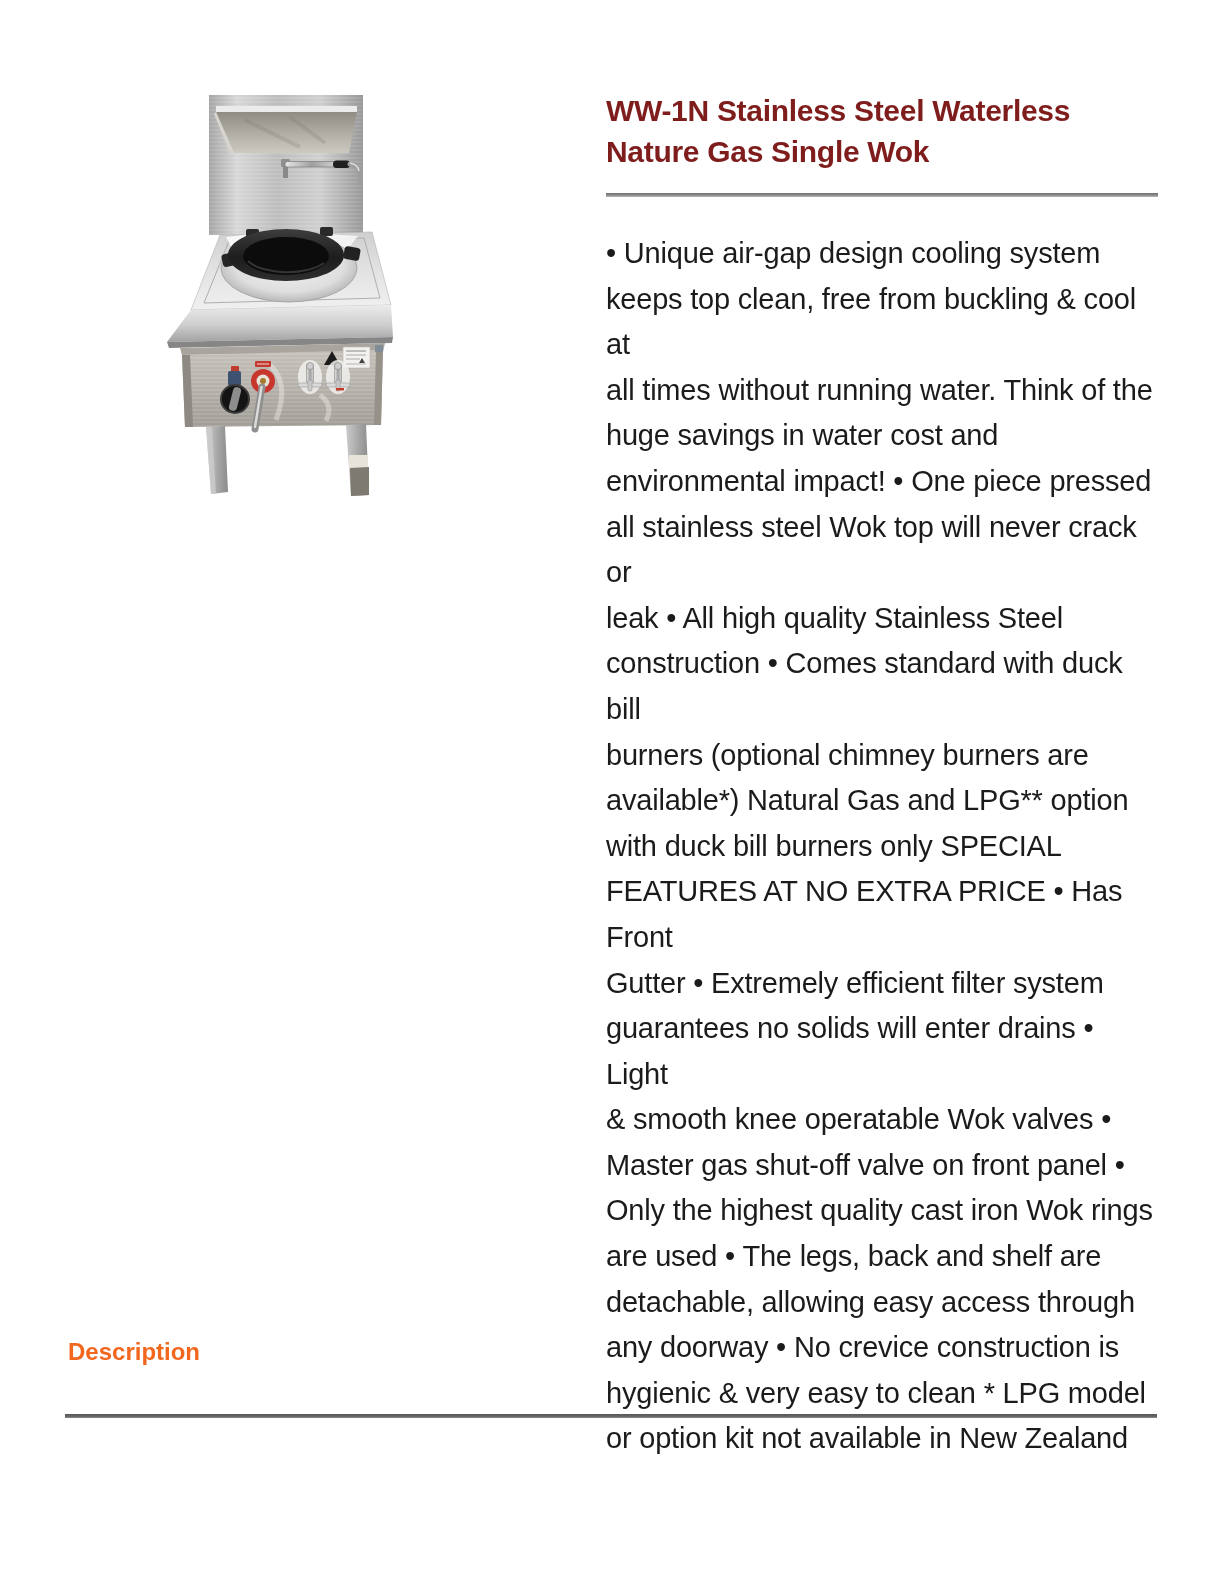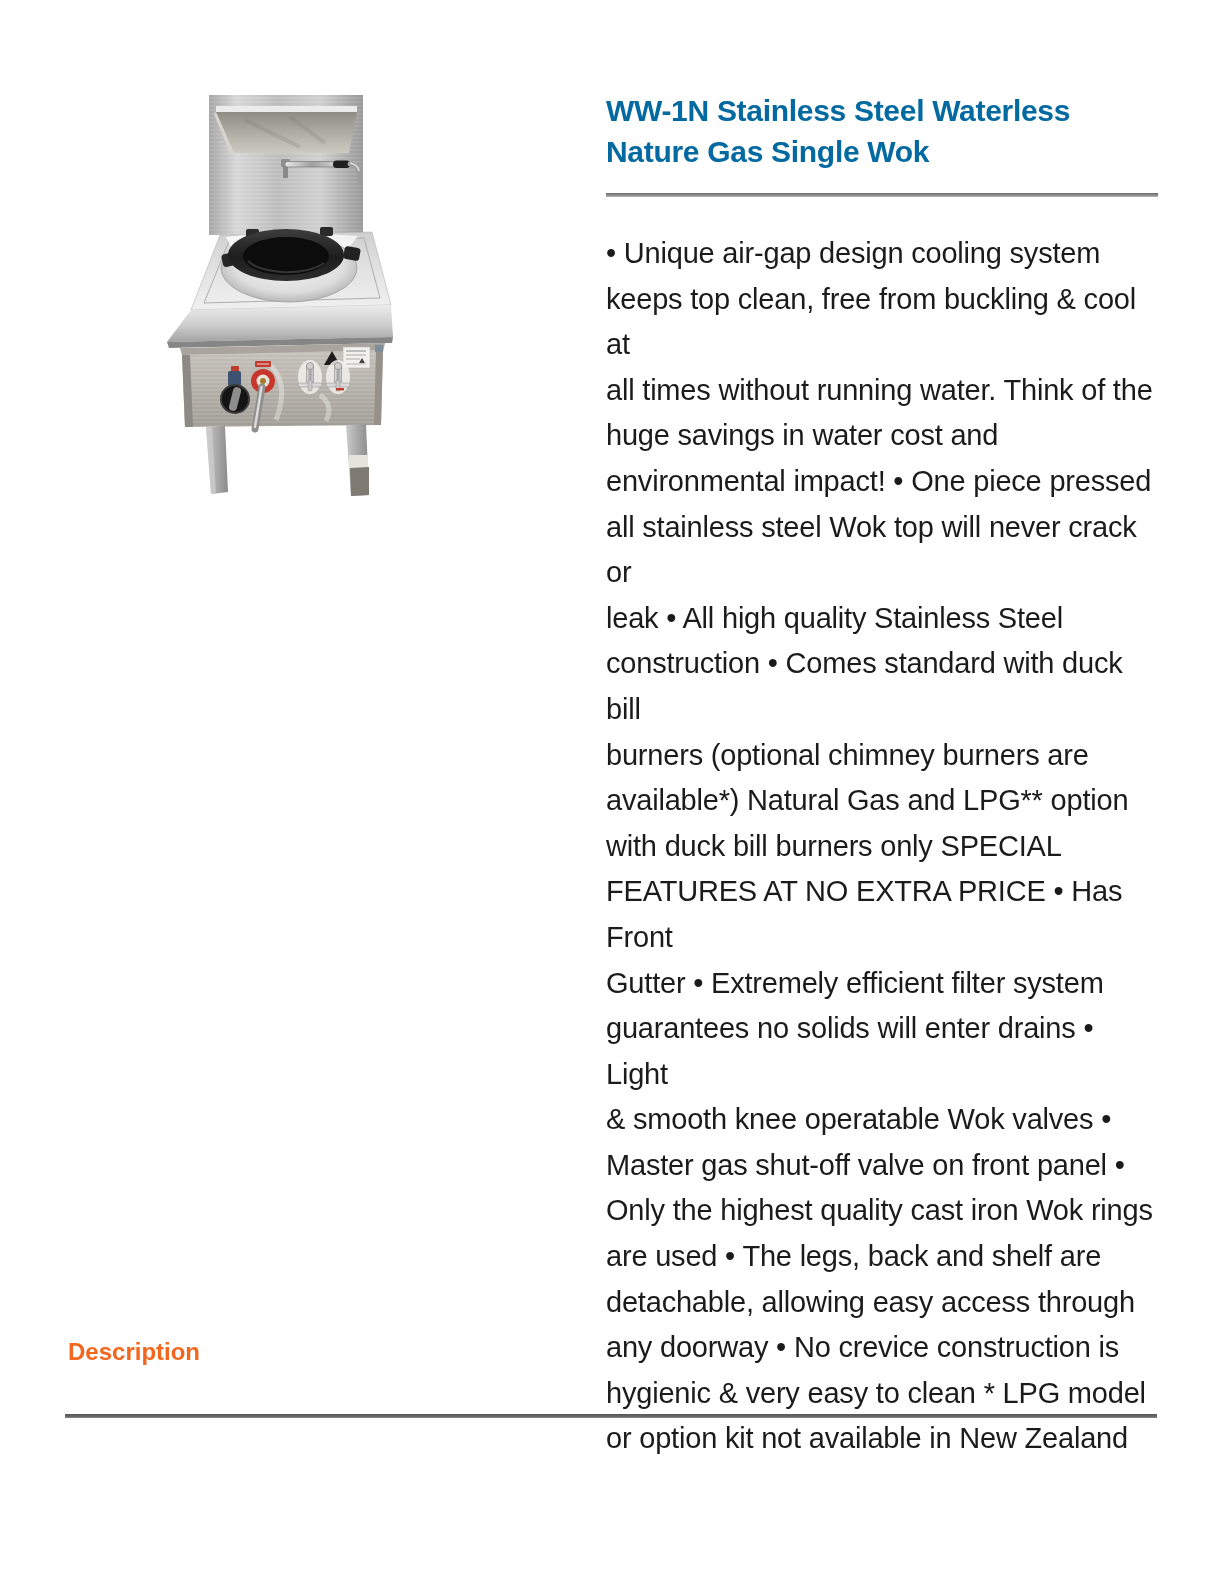--- a/index.html
+++ b/index.html
@@ -189,21 +189,21 @@
       <polygon points="56,362 75,361 78,427 61,429" fill="url(#legGrad)"></polygon>
       <polygon points="56,362 62,362 66,429 61,429" fill="#cfcfcf" opacity="0.7"></polygon>
       <polygon points="196,360 216,359 219,430 201,431" fill="url(#legGrad)"></polygon>
       <rect x="199" y="390" width="19" height="14" fill="#e6e3db"></rect>
       <polygon points="200,403 219,402 219,430 201,431" fill="#7e7a72"></polygon>
     </g>
   </svg>
 </div>
 
 <div class="right-col">
-  <h1 class="page-title" style="color: #0369a1;">WW-1N Stainless Steel Waterless
+  <h1 class="page-title" style="color: #7f1d1d;">WW-1N Stainless Steel Waterless
 Nature Gas Single Wok</h1>
   <hr class="title-rule">
   <p class="product-desc" style="color: rgb(27, 27, 27);">• Unique air-gap design cooling system
 keeps top clean, free from buckling &amp; cool at
 all times without running water. Think of the
 huge savings in water cost and
 environmental impact! • One piece pressed
 all stainless steel Wok top will never crack or
 leak • All high quality Stainless Steel
 construction • Comes standard with duck bill

